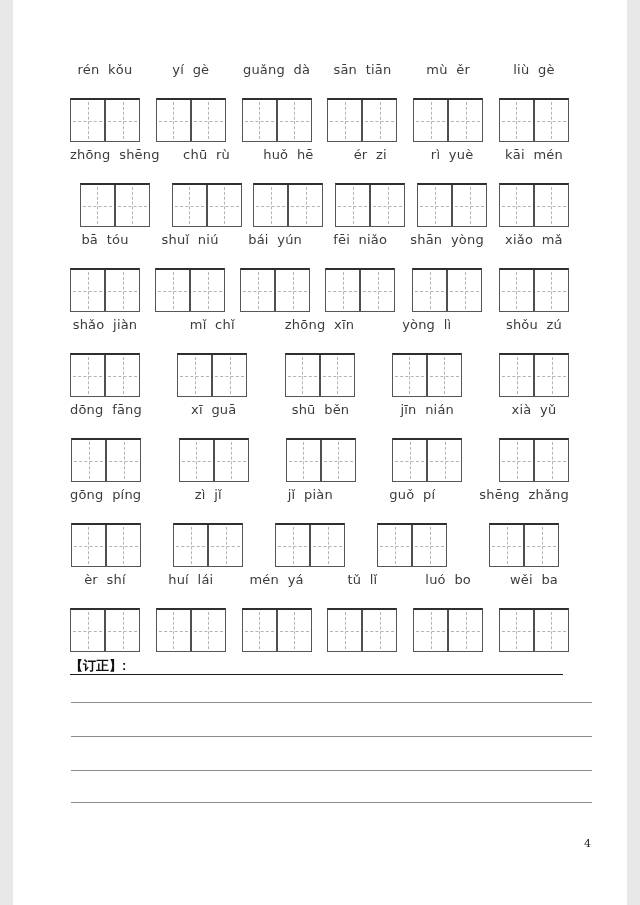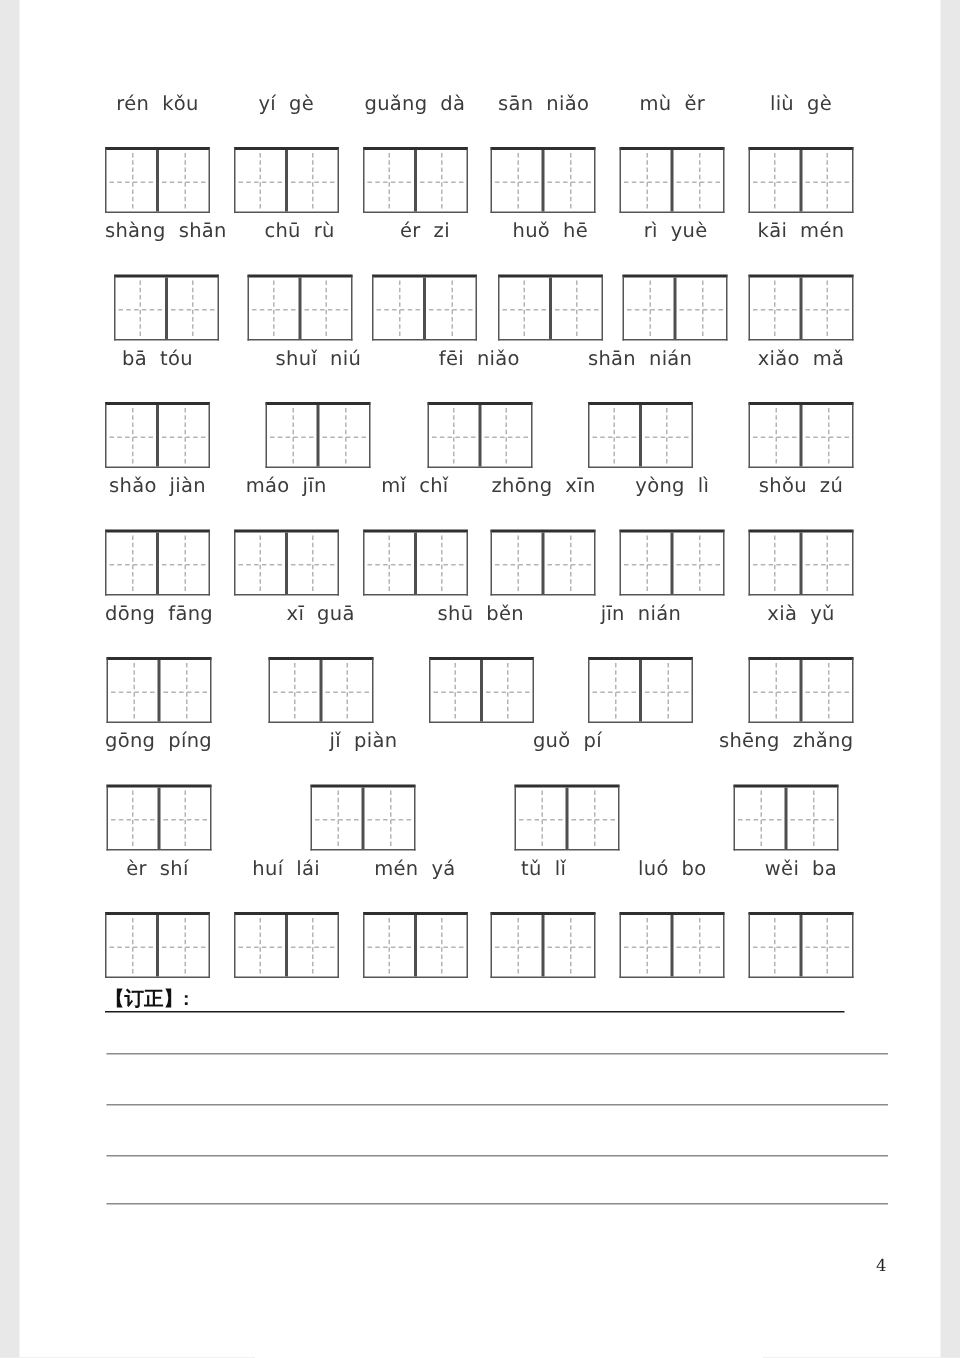--- a/index.html
+++ b/index.html
@@ -139,21 +139,21 @@
           </div>
         </div>
         <div class="word-col">
           <div class="pinyin-label">guǎng  dà</div>
           <div class="box-pair">
             <div class="box-cell"></div>
             <div class="box-cell"></div>
           </div>
         </div>
         <div class="word-col">
-          <div class="pinyin-label">sān  niǎo</div>
+          <div class="pinyin-label">sān  tiān</div>
           <div class="box-pair">
             <div class="box-cell"></div>
             <div class="box-cell"></div>
           </div>
         </div>
         <div class="word-col">
           <div class="pinyin-label">mù  ěr</div>
           <div class="box-pair">
             <div class="box-cell"></div>
             <div class="box-cell"></div>
@@ -162,48 +162,48 @@
         <div class="word-col">
           <div class="pinyin-label">liù  gè</div>
           <div class="box-pair">
             <div class="box-cell"></div>
             <div class="box-cell"></div>
           </div>
         </div>
       </div>
       <div class="word-row">
         <div class="word-col">
-          <div class="pinyin-label">shàng  shān</div>
+          <div class="pinyin-label">zhōng  shēng</div>
           <div class="box-pair">
             <div class="box-cell"></div>
             <div class="box-cell"></div>
           </div>
         </div>
         <div class="word-col">
           <div class="pinyin-label">chū  rù</div>
           <div class="box-pair">
             <div class="box-cell"></div>
             <div class="box-cell"></div>
           </div>
         </div>
         <div class="word-col">
+          <div class="pinyin-label">huǒ  hē</div>
+          <div class="box-pair">
+            <div class="box-cell"></div>
+            <div class="box-cell"></div>
+          </div>
+        </div>
+        <div class="word-col">
           <div class="pinyin-label">ér  zi</div>
           <div class="box-pair">
             <div class="box-cell"></div>
             <div class="box-cell"></div>
           </div>
         </div>
         <div class="word-col">
-          <div class="pinyin-label">huǒ  hē</div>
-          <div class="box-pair">
-            <div class="box-cell"></div>
-            <div class="box-cell"></div>
-          </div>
-        </div>
-        <div class="word-col">
           <div class="pinyin-label">rì  yuè</div>
           <div class="box-pair">
             <div class="box-cell"></div>
             <div class="box-cell"></div>
           </div>
         </div>
         <div class="word-col">
           <div class="pinyin-label">kāi  mén</div>
           <div class="box-pair">
             <div class="box-cell"></div>
@@ -220,28 +220,35 @@
           </div>
         </div>
         <div class="word-col">
           <div class="pinyin-label">shuǐ  niú</div>
           <div class="box-pair">
             <div class="box-cell"></div>
             <div class="box-cell"></div>
           </div>
         </div>
         <div class="word-col">
+          <div class="pinyin-label">bái  yún</div>
+          <div class="box-pair">
+            <div class="box-cell"></div>
+            <div class="box-cell"></div>
+          </div>
+        </div>
+        <div class="word-col">
           <div class="pinyin-label">fēi  niǎo</div>
           <div class="box-pair">
             <div class="box-cell"></div>
             <div class="box-cell"></div>
           </div>
         </div>
         <div class="word-col">
-          <div class="pinyin-label">shān  nián</div>
+          <div class="pinyin-label">shān  yòng</div>
           <div class="box-pair">
             <div class="box-cell"></div>
             <div class="box-cell"></div>
           </div>
         </div>
         <div class="word-col">
           <div class="pinyin-label">xiǎo  mǎ</div>
           <div class="box-pair">
             <div class="box-cell"></div>
             <div class="box-cell"></div>
@@ -250,27 +257,20 @@
       </div>
       <div class="word-row">
         <div class="word-col">
           <div class="pinyin-label">shǎo  jiàn</div>
           <div class="box-pair">
             <div class="box-cell"></div>
             <div class="box-cell"></div>
           </div>
         </div>
         <div class="word-col">
-          <div class="pinyin-label">máo  jīn</div>
-          <div class="box-pair">
-            <div class="box-cell"></div>
-            <div class="box-cell"></div>
-          </div>
-        </div>
-        <div class="word-col">
           <div class="pinyin-label">mǐ  chǐ</div>
           <div class="box-pair">
             <div class="box-cell"></div>
             <div class="box-cell"></div>
           </div>
         </div>
         <div class="word-col">
           <div class="pinyin-label">zhōng  xīn</div>
           <div class="box-pair">
             <div class="box-cell"></div>
@@ -325,20 +325,27 @@
           <div class="pinyin-label">xià  yǔ</div>
           <div class="box-pair">
             <div class="box-cell"></div>
             <div class="box-cell"></div>
           </div>
         </div>
       </div>
       <div class="word-row">
         <div class="word-col">
           <div class="pinyin-label">gōng  píng</div>
+          <div class="box-pair">
+            <div class="box-cell"></div>
+            <div class="box-cell"></div>
+          </div>
+        </div>
+        <div class="word-col">
+          <div class="pinyin-label">zì  jǐ</div>
           <div class="box-pair">
             <div class="box-cell"></div>
             <div class="box-cell"></div>
           </div>
         </div>
         <div class="word-col">
           <div class="pinyin-label">jǐ  piàn</div>
           <div class="box-pair">
             <div class="box-cell"></div>
             <div class="box-cell"></div>

